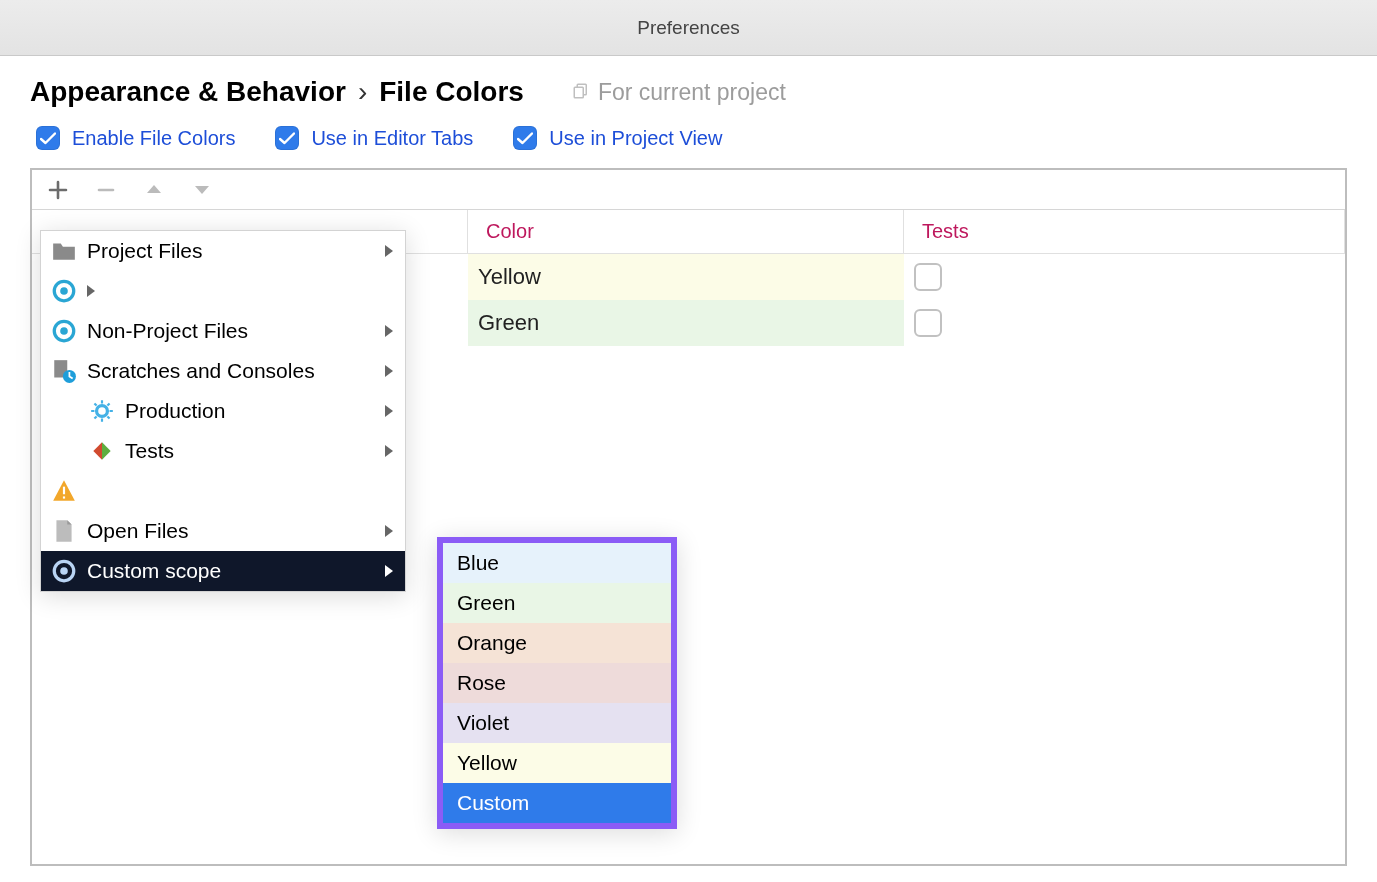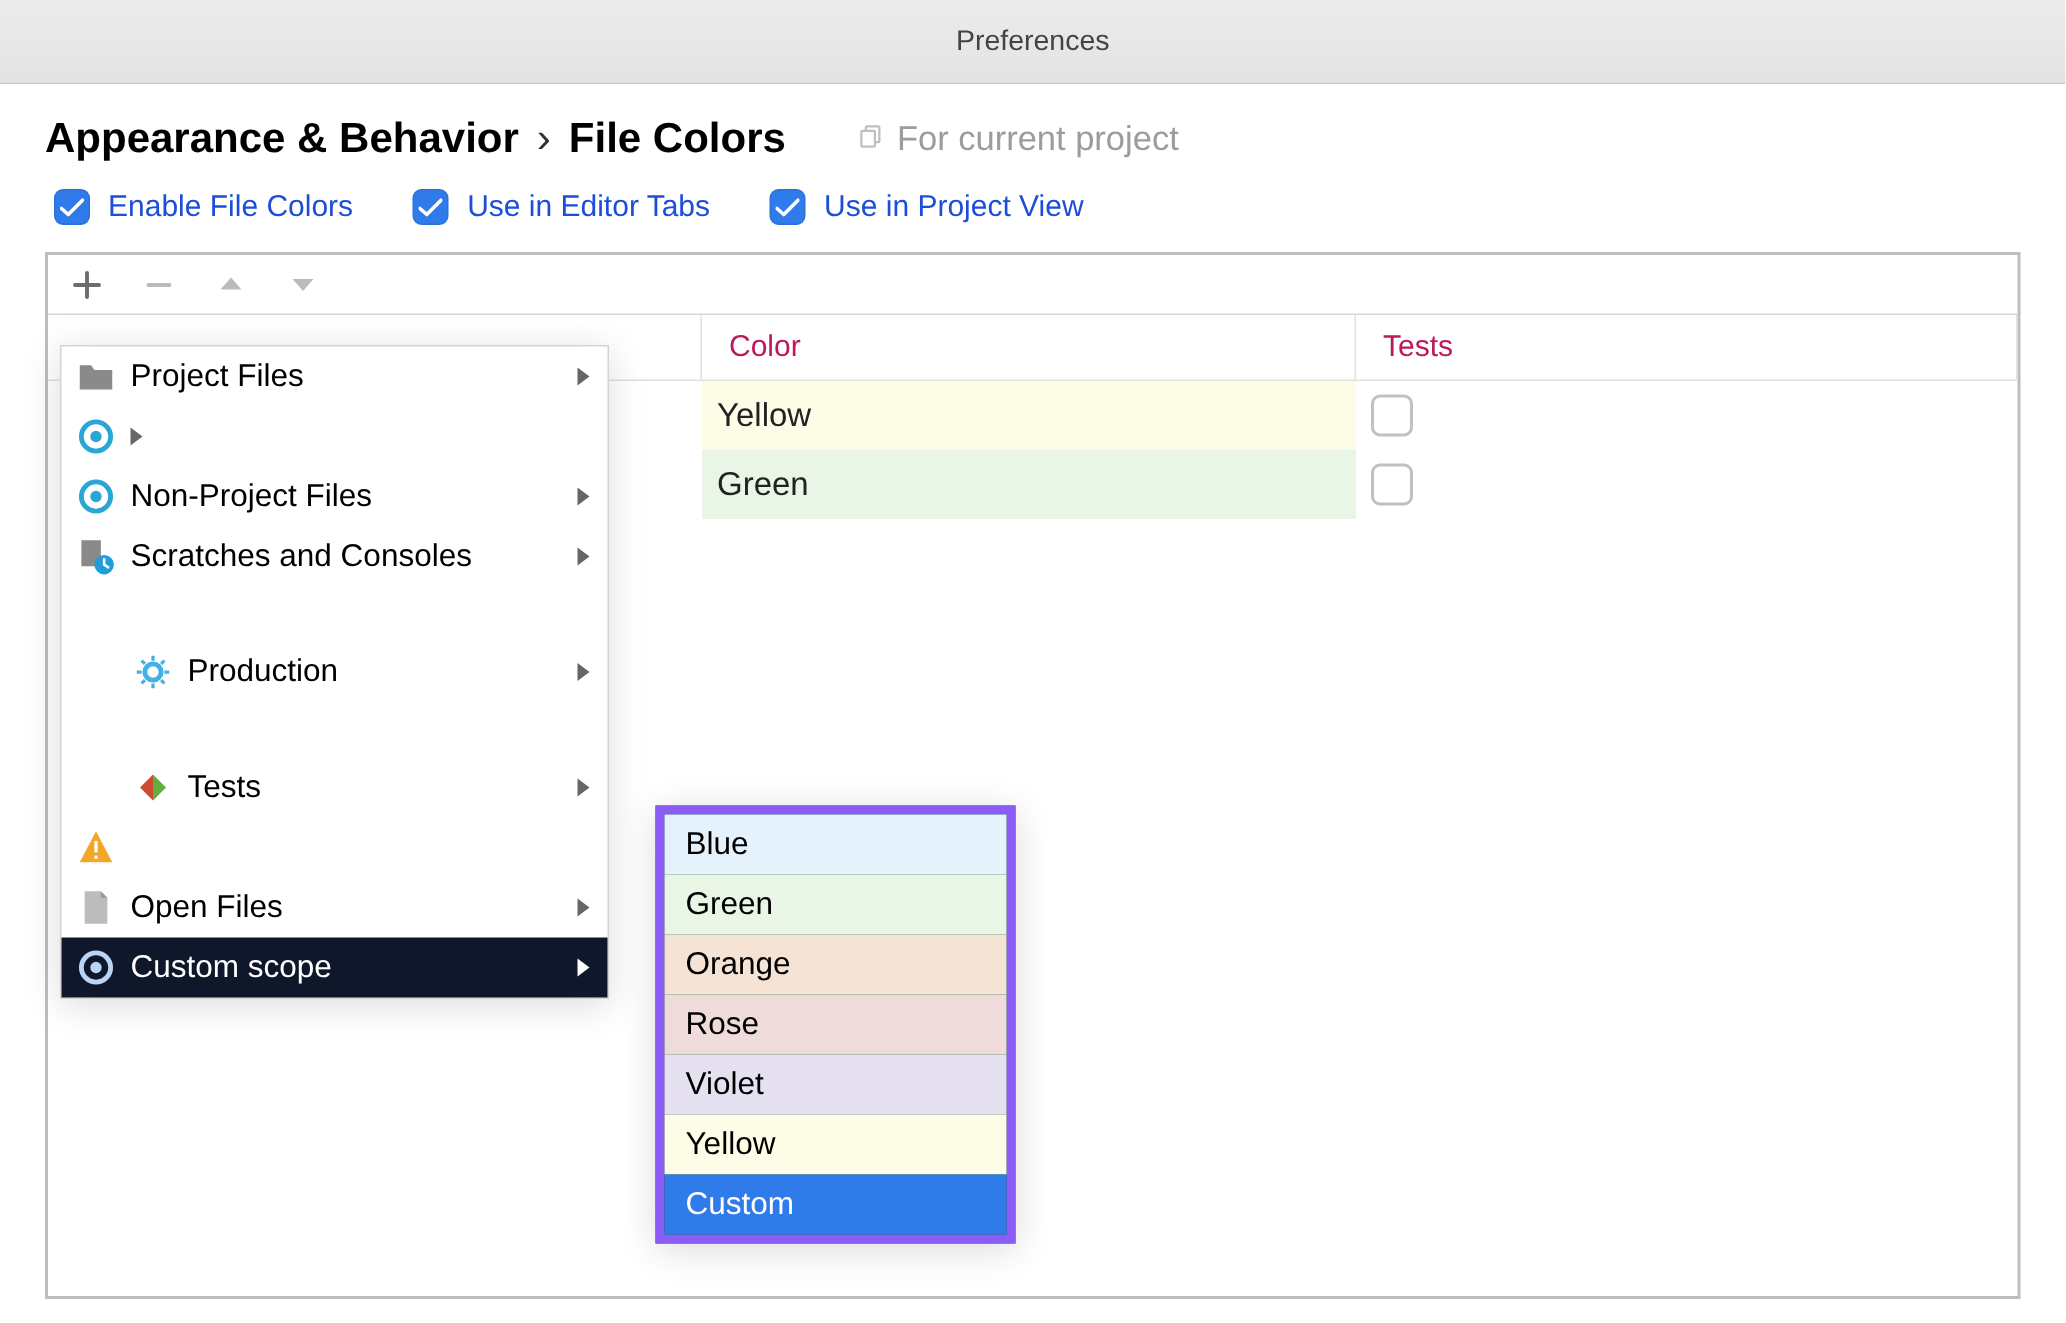--- a/index.html
+++ b/index.html
@@ -154,21 +154,21 @@
       height: 40px;
       display: flex;
       align-items: center;
       padding: 0 10px 0 10px;
       font-size: 21px;
       color: #000;
       cursor: pointer;
       position: relative;
       gap: 10px;
     }
-    .menu-item.indented { padding-left: 48px; margin-top: 37px; }
+    .menu-item.indented { padding-left: 48px; }
     .menu-item .micon { width: 26px; height: 26px; display: flex; align-items: center; justify-content: center; }
     .menu-item .label { flex: 1; }
     .menu-item .chev {
       width: 0; height: 0;
       border-left: 8px solid #666;
       border-top: 6px solid transparent;
       border-bottom: 6px solid transparent;
       margin-right: 2px;
     }
     .menu-item.selected {

